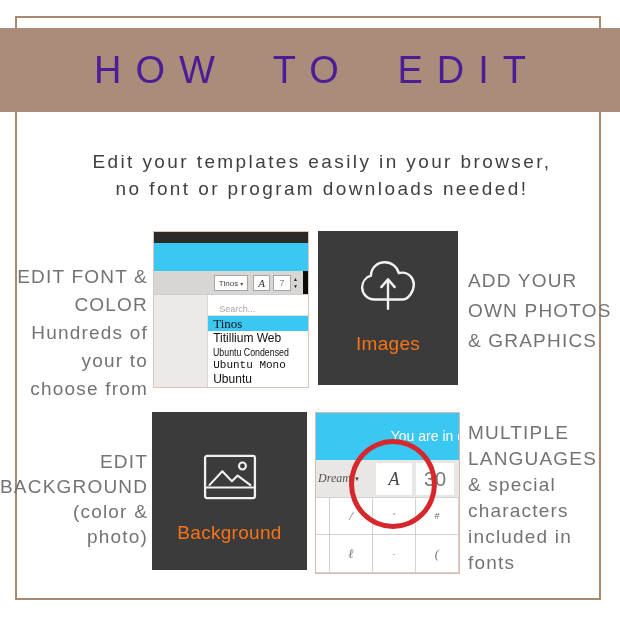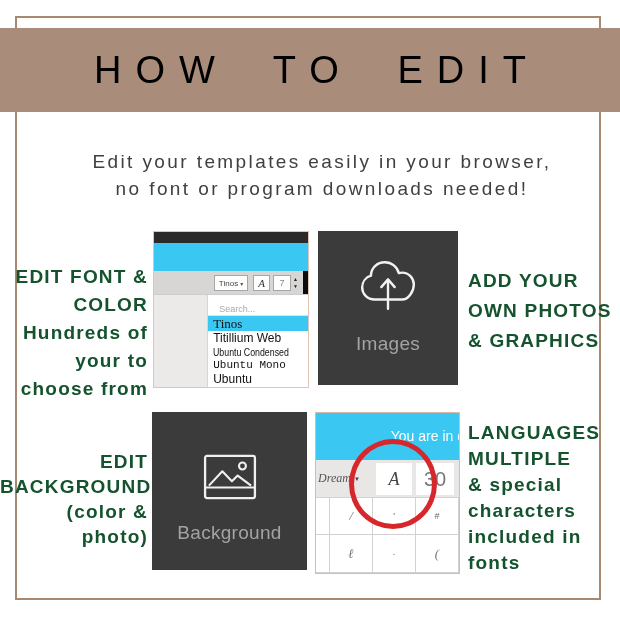--- a/index.html
+++ b/index.html
@@ -6,29 +6,29 @@
   #canvas{position:relative;width:620px;height:620px;background:#ffffff;overflow:hidden;
           font-family:"Liberation Sans",sans-serif;color:#3d3d3d;}
 
   
   .frame{position:absolute;left:15px;top:16px;width:586px;height:584px;
          border:2px solid #a8896f;box-sizing:border-box;}
 
   
   .banner{position:absolute;left:0;top:28px;width:620px;height:84px;background:#a98c7a;
           display:flex;align-items:center;justify-content:center;z-index:2;}
-  .banner-title{color:#000000;font-weight:300;font-size:38px;letter-spacing:14px;
+  .banner-title{color:#4c1d95;font-weight:300;font-size:38px;letter-spacing:14px;
                 word-spacing:20px;padding-left:14px;white-space:nowrap;}
 
   
   .intro{position:absolute;left:0;top:148px;width:620px;text-align:center;
          font-size:19px;letter-spacing:2.4px;line-height:27px;color:#404040;font-weight:300;padding-left:12px;}
 
   
-  .label-block{position:absolute;font-weight:700;letter-spacing:1.2px;color:#14532d;white-space:nowrap;}
+  .label-block{position:absolute;font-weight:400;letter-spacing:1.2px;color:#737373;white-space:nowrap;}
   .lb-font{left:0;width:148px;top:263px;text-align:right;font-size:19px;line-height:28px;}
   .lb-photos{left:468px;top:266px;text-align:left;font-size:19px;line-height:30px;}
   .lb-bg{left:0;width:148px;top:449px;text-align:right;font-size:19px;line-height:25px;}
   .lb-lang{left:468px;top:420px;text-align:left;font-size:19px;line-height:26px;}
 
   
   .tl-shot{position:absolute;left:153px;top:231px;width:154px;height:155px;
            border:1px solid #e2c4b6;background:#fff;overflow:hidden;}
   .tl-darkbar{height:11px;background:#2a2a2a;}
   .tl-cyan{height:28px;background:#3ac7f1;}
@@ -54,21 +54,21 @@
   .fi-titillium{height:14px;font-size:12px;}
   .fi-cond{height:13px;font-size:11px;}
   .fi-cond span{display:inline-block;transform:scaleX(0.8);transform-origin:left center;}
   .fi-mono{height:14px;font-family:"Liberation Mono",monospace;font-size:11px;}
   .fi-ubuntu{height:14px;font-size:12px;}
 
   
   .tile{position:absolute;background:#3b3b3b;display:flex;flex-direction:column;align-items:center;}
   .tr-tile{left:318px;top:231px;width:140px;height:154px;}
   .bl-tile{left:152px;top:412px;width:155px;height:158px;}
-  .tile-label{color:#a3a3a3;font-size:19px;letter-spacing:0.3px;}
+  .tile-label{color:#f97316;font-size:19px;letter-spacing:0.3px;}
   .tr-tile svg{margin-top:26px;}
   .tr-tile .tile-label{margin-top:22px;}
   .bl-tile svg{margin-top:42px;}
   .bl-tile .tile-label{margin-top:22px;}
 
   
   .br-shot{position:absolute;left:315px;top:412px;width:143px;height:160px;
            border:1px solid #dcb9a9;background:#fbf9f7;overflow:hidden;}
   .br-cyan{position:absolute;left:0;top:0;width:100%;height:47px;background:#3ac7f1;}
   .br-status{position:absolute;right:-6px;top:15px;color:#fff;font-size:14px;white-space:nowrap;}
@@ -216,21 +216,21 @@
       <div class="gcell small">#</div>
       <div class="gcell"></div>
       <div class="gcell">ℓ</div>
       <div class="gcell small">·</div>
       <div class="gcell">(</div>
     </div>
     <div class="red-circle"></div>
   </div>
 
   <div class="label-block lb-lang">
+    <div>MULTIPLE</div>
     <div>LANGUAGES</div>
-    <div>MULTIPLE</div>
     <div>&amp; special</div>
     <div>characters</div>
     <div>included in</div>
     <div>fonts</div>
   </div>
 
 </div>
 
 </body></html>

